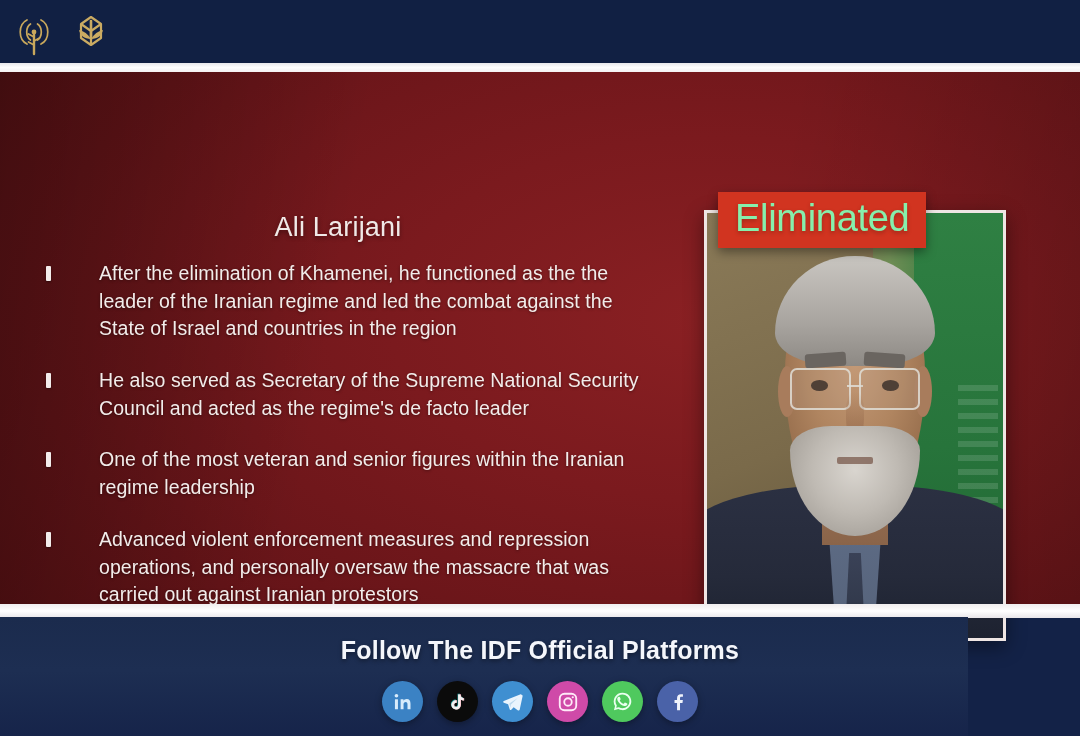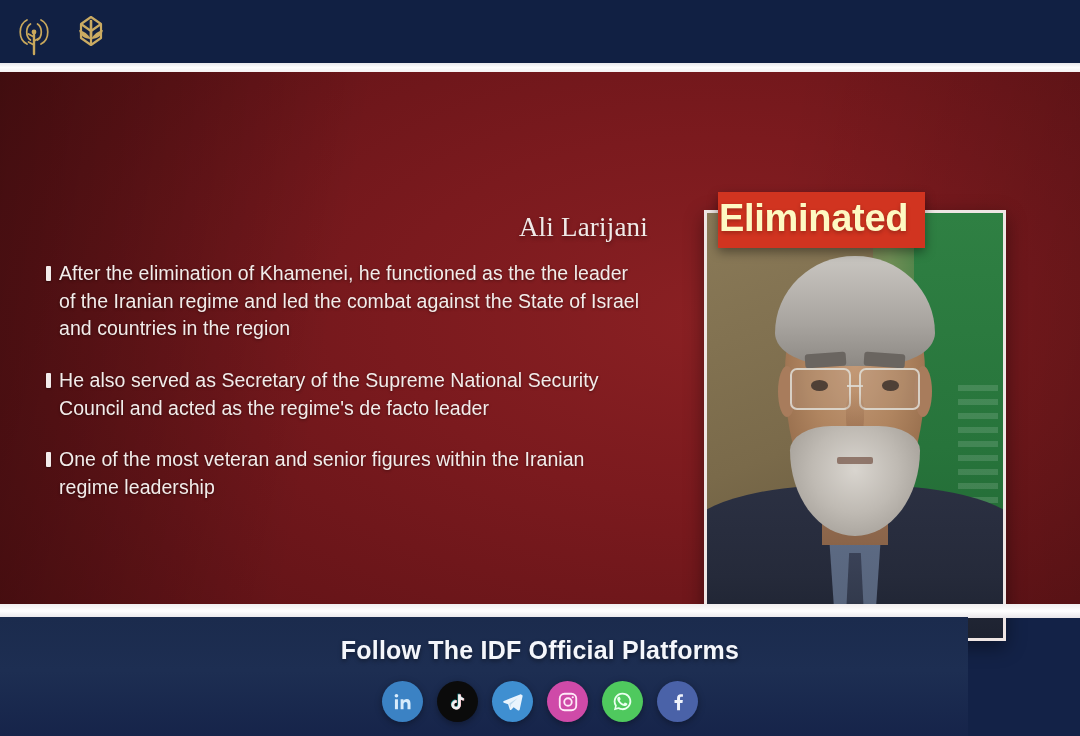--- a/index.html
+++ b/index.html
@@ -39,29 +39,28 @@
 
   
   .headline{
     position:absolute;left:28px;top:28px;width:620px;text-align:center;
     color:#f6f2f0;font-size:42px;line-height:1.14;font-weight:bold;
     letter-spacing:-.4px;
     text-shadow:0 2px 5px rgba(0,0,0,.45);
   }
   .headline .l2{display:block;}
   .subject{
-    position:absolute;left:28px;top:140px;width:620px;text-align:right;
+    position:absolute;left:28px;top:140px;width:620px;text-align:center;
     color:#f0e9e7;font-size:27px;font-weight:normal;letter-spacing:.2px;
     text-shadow:0 2px 4px rgba(0,0,0,.4);
-    font-family:Liberation Serif, serif;
   }
 
   
   .bullets{position:absolute;left:46px;top:188px;width:600px;}
-  .bullet{display:flex;align-items:flex-start;margin-bottom:24px;}
+  .bullet{display:flex;align-items:flex-start;margin-bottom:24px;gap:40px;}
   .bullet:last-child{margin-bottom:0;}
   .bmark{
     flex:0 0 auto;width:5px;height:15px;background:#f3eceb;
     margin:6px 8px 0 0;border-radius:1px;
     box-shadow:0 1px 2px rgba(0,0,0,.4);
   }
   .btext{
     color:#f2ecea;font-size:19.5px;line-height:1.42;letter-spacing:.05px;
     text-shadow:0 1px 3px rgba(0,0,0,.4);
   }
@@ -138,22 +137,22 @@
     position:absolute;left:28%;top:50%;width:44%;height:26%;
     background:radial-gradient(60% 70% at 50% 40%,#d9d5cf 0%,#bfbab3 55%,#a39e97 100%);
     border-radius:32% 32% 50% 50% / 22% 22% 78% 78%;
   }
   .p-mouth{position:absolute;left:44%;top:57.5%;width:12%;height:1.6%;
     background:#7a5a4c;border-radius:2px;opacity:.75;}
 
   .eliminated{
     position:absolute;left:718px;top:120px;
     background:#d13420;
-    color:#fef9c3;font-size:38px;font-weight:bold;letter-spacing:-.3px;
-    padding:5px 17px 8px 1px;
+    color:#86efac;font-size:38px;font-weight:normal;letter-spacing:-.3px;
+    padding:5px 17px 8px 17px;
     box-shadow:0 4px 10px rgba(0,0,0,.40);
     text-shadow:0 2px 4px rgba(0,0,0,.25);
     white-space:nowrap;
   }
   .flag-badge{
     position:absolute;left:832px;top:533px;width:46px;height:46px;
     border-radius:50%;overflow:hidden;border:1.5px solid rgba(255,255,255,.8);
     box-shadow:0 2px 6px rgba(0,0,0,.45);
   }
   .flag-badge .fg{position:absolute;left:0;top:0;width:100%;height:33.34%;background:#239f40;}
@@ -243,20 +242,24 @@
         <span class="bmark"></span>
         <span class="btext">After the elimination of Khamenei, he functioned as the the leader of the Iranian regime and led the combat against the State of Israel and countries in the region</span>
       </div>
       <div class="bullet">
         <span class="bmark"></span>
         <span class="btext">He also served as Secretary of the Supreme National Security Council and acted as the regime's de facto leader</span>
       </div>
       <div class="bullet">
         <span class="bmark"></span>
         <span class="btext">One of the most veteran and senior figures within the Iranian regime leadership</span>
+      </div>
+      <div class="bullet">
+        <span class="bmark"></span>
+        <span class="btext">Advanced violent enforcement measures and repression operations, and personally oversaw the massacre that was carried out against Iranian protestors</span>
       </div>
     </div>
 
     <div class="portrait-wrap">
       <div class="pbg"></div>
       <div class="pbg-left"></div>
       <div class="pbg-green"></div>
       <div class="p-shoulders"></div>
       <div class="p-shirt"></div>
       <div class="p-tie"></div>

